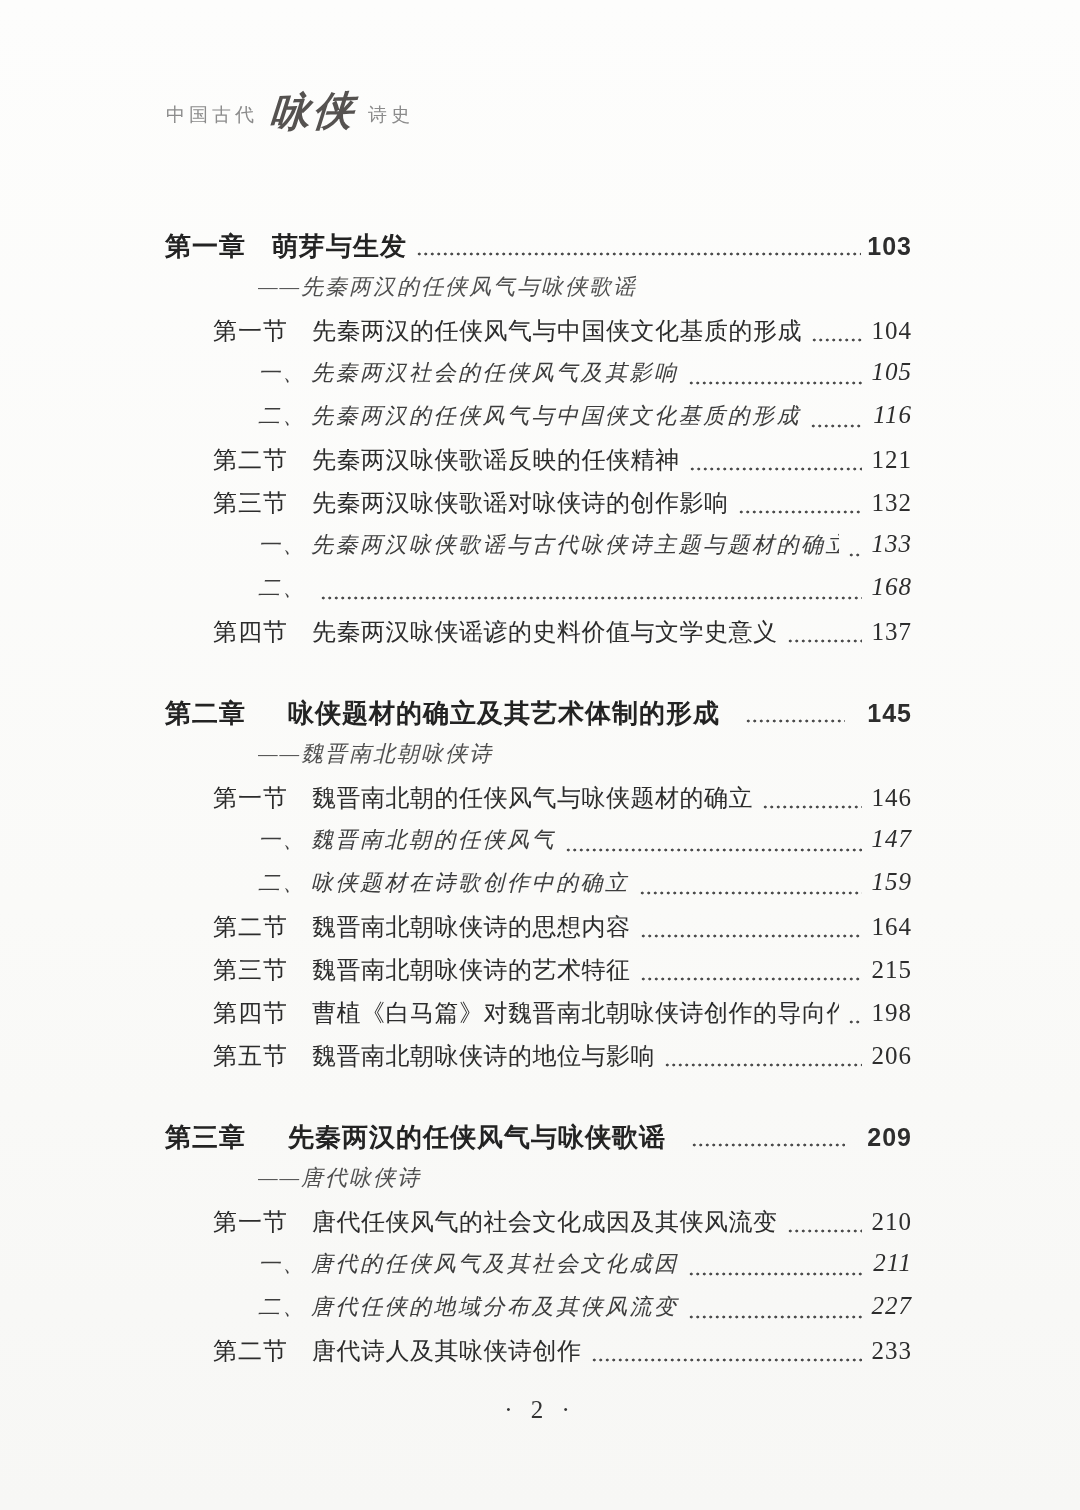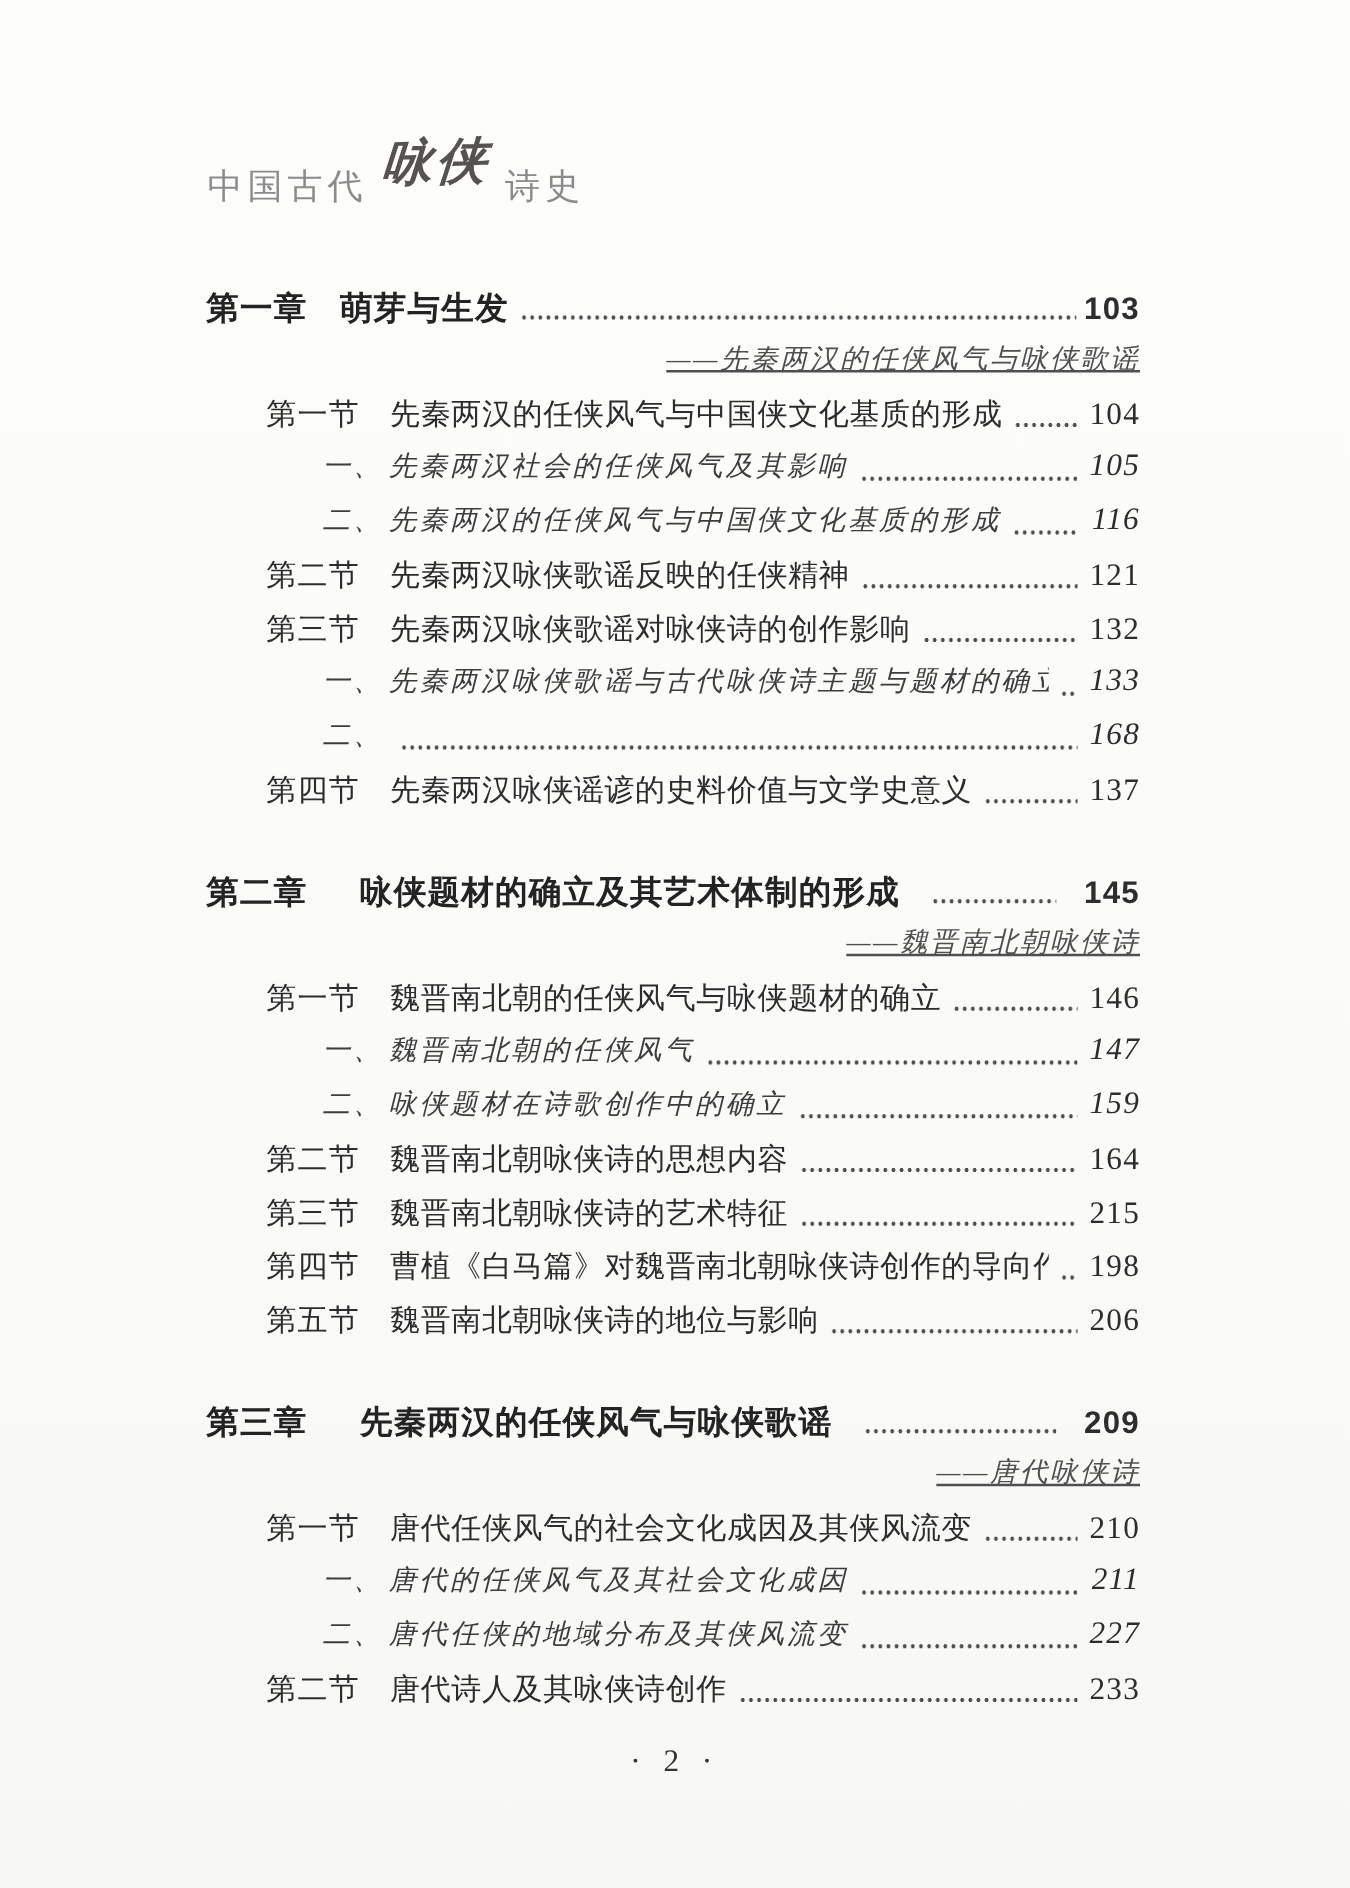--- a/index.html
+++ b/index.html
@@ -16,38 +16,38 @@
     background: linear-gradient(180deg, #fdfdfc 0%, #fafaf8 60%, #f7f7f5 100%);
   }
 
   
   .running-head {
     position: absolute; left: 166px; top: 98px;
     display: flex; align-items: center; gap: 12px;
     color: #8b8b8b;
   }
   .running-head .part {
-    font-size: 28px; letter-spacing: 4px; margin-top: 32px;
+    font-size: 19px; letter-spacing: 4px;
   }
   .running-head .calli {
     font-family: "Liberation Serif", serif;
     font-size: 40px; line-height: 40px;
     font-weight: 700; font-style: italic;
     color: #555250; letter-spacing: 3px;
     transform: skewX(-6deg) rotate(-2deg);
     margin-top: -6px;
   }
 
   
   .toc {
     position: absolute; left: 165px; right: 168px; top: 229px;
   }
   .row {
     display: flex; align-items: baseline;
-    height: 43px; white-space: nowrap; justify-content: flex-end;
+    height: 43px; white-space: nowrap;
   }
   .row .label { flex: 0 0 auto; }
   .row .title { flex: 0 1 auto; overflow: hidden; }
   .leader {
     flex: 1 1 0; min-width: 14px;
     align-self: center;
     height: 8px; margin: 6px 6px 0 9px;
     background-image: radial-gradient(circle, #4c4c4c 1.4px, rgba(0,0,0,0) 1.6px);
     background-size: 6.5px 8px;
     background-repeat: repeat-x;
@@ -80,21 +80,21 @@
   
   .row.item {
     font-size: 22px; font-style: italic; color: #3d3d3d;
     padding-left: 93px; letter-spacing: 2.5px;
   }
   .row.item .label { margin-right: 4px; }
 
   
   .row.subtitle {
     font-size: 22px; font-style: italic; color: #4f4f4f;
-    padding-left: 93px; letter-spacing: 2px; text-decoration: underline;
+    padding-left: 93px; letter-spacing: 2px;
   }
 
   
   .footer {
     position: absolute; left: 0; right: 0; top: 1396px;
     text-align: center;
     font-size: 25px; color: #333;
     letter-spacing: 6px;
   }
 </style>

